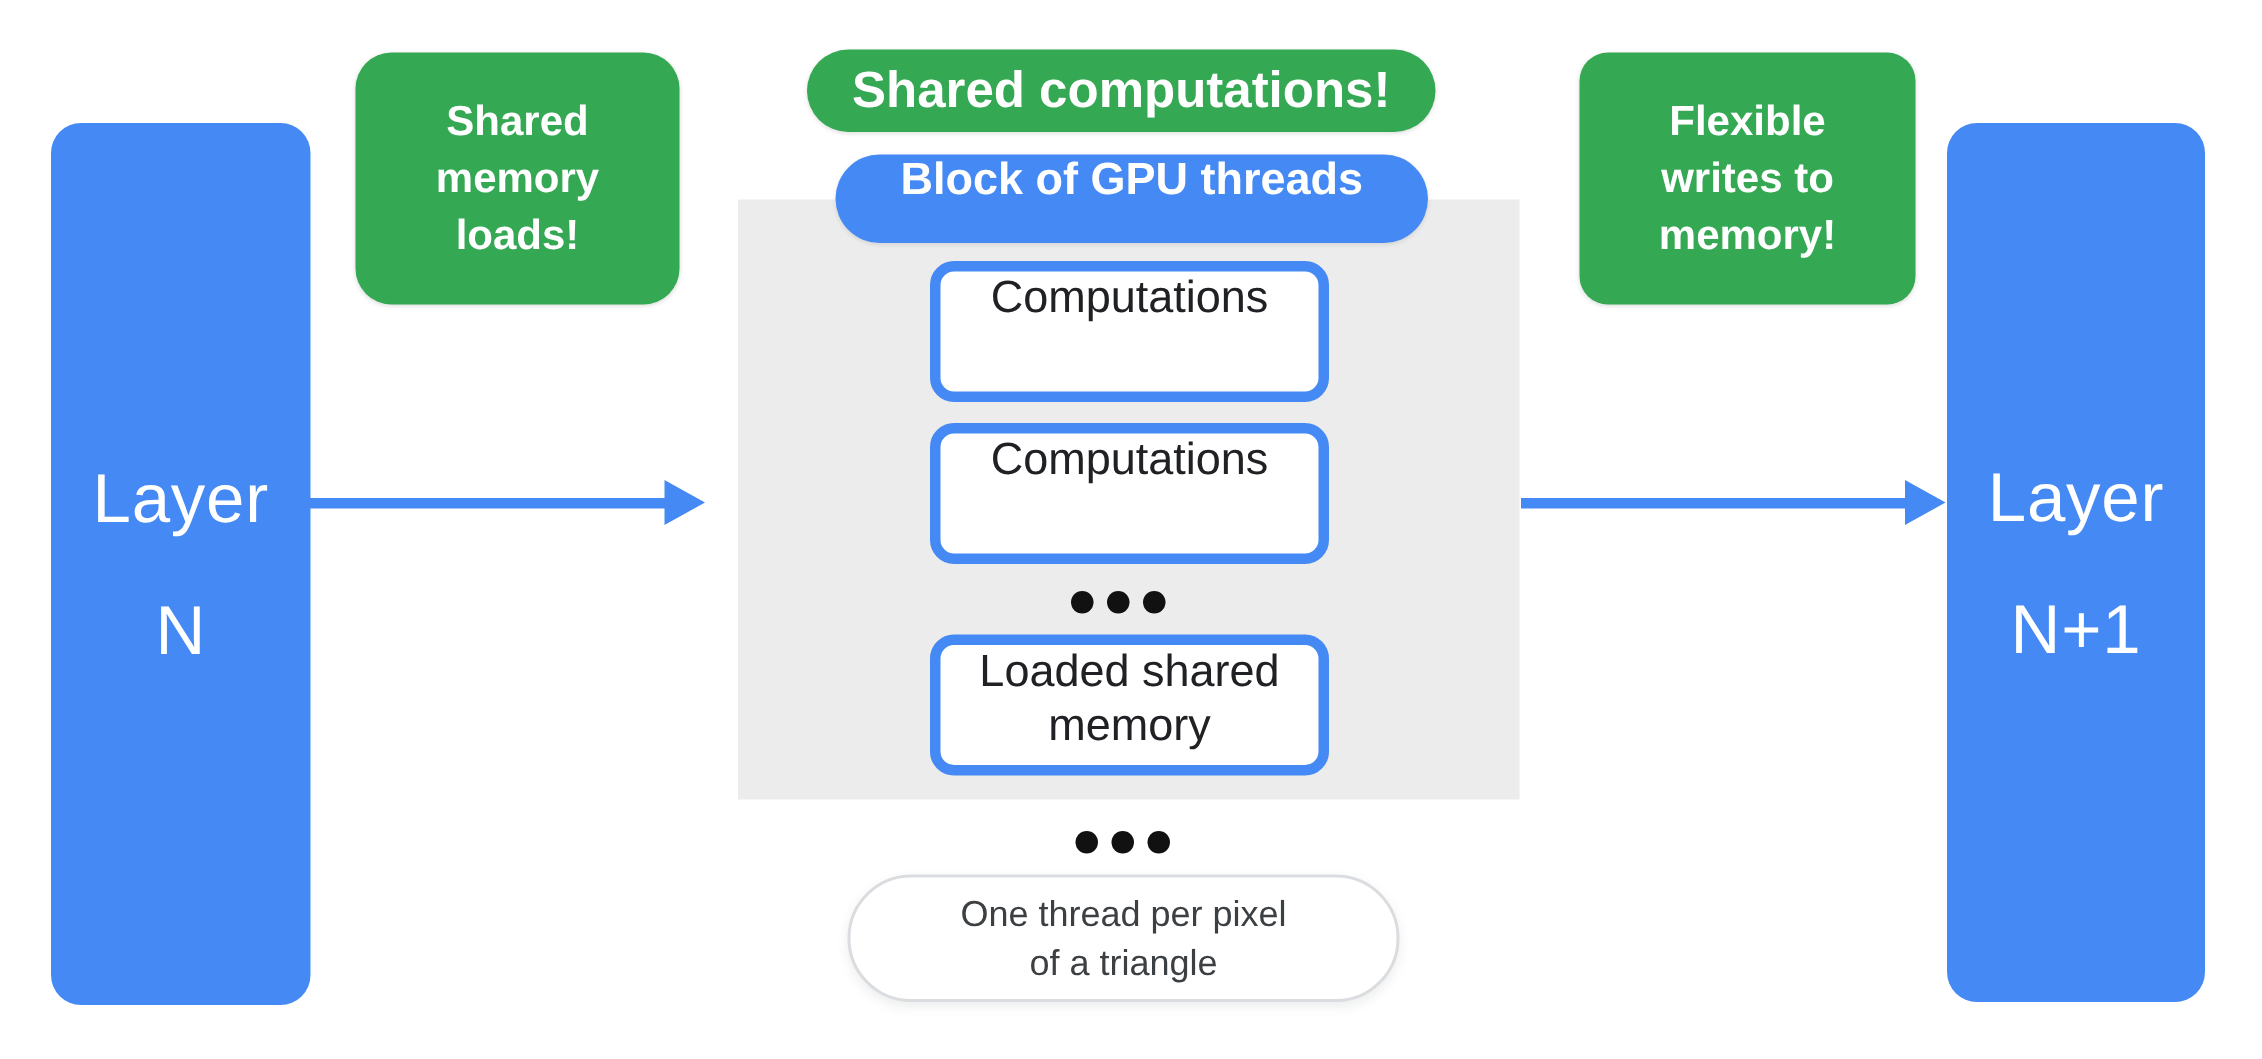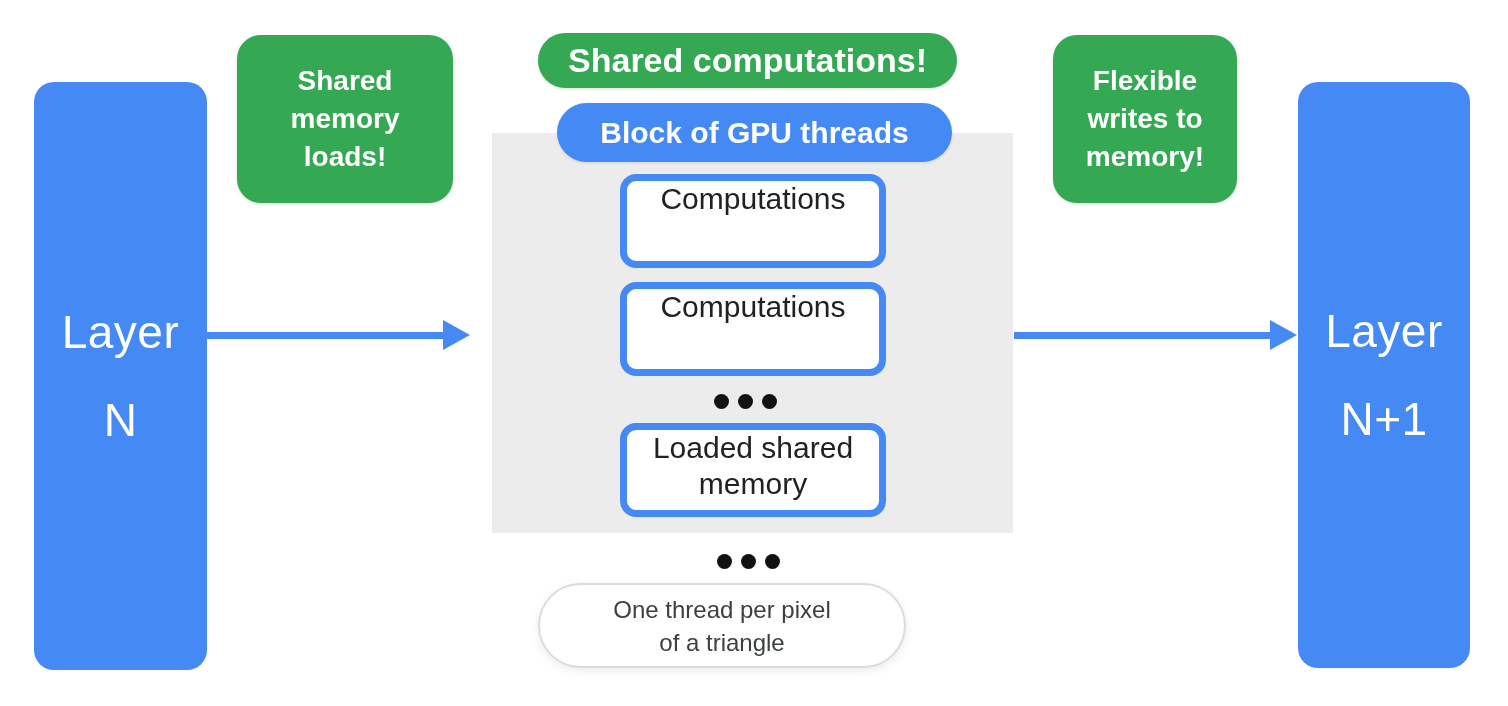--- a/index.html
+++ b/index.html
@@ -59,21 +59,21 @@
     box-shadow: 0 1px 3px rgba(60,64,67,0.18);
   }
   .note-side {
     width: 216px;
     height: 168px;
     border-radius: 24px;
     font-size: 28px;
     line-height: 38px;
   }
   .note-left  { left: 237px;  top: 35px; }
-  .note-right { left: 1053px; top: 35px; width: 184px; }
+  .note-right { left: 1053px; top: 35px; width: 224px; border-radius: 19px; }
   .note-center {
     left: 538px; top: 33px;
     width: 419px; height: 55px;
     border-radius: 28px;
     font-size: 34px;
   }
 
   
   .gray-box {
     position: absolute;
@@ -87,21 +87,20 @@
   .blue-pill {
     position: absolute;
     left: 557px; top: 103px;
     width: 395px; height: 59px;
     background: var(--blue);
     border-radius: 30px;
     color: #fff;
     font-size: 30px;
     font-weight: 700;
     display: flex;
-    align-items: center;
     justify-content: center;
     z-index: 2;
     box-shadow: 0 1px 3px rgba(60,64,67,0.15);
   }
 
   
   .thread-box {
     position: absolute;
     left: 620px;
     width: 266px;
@@ -133,21 +132,21 @@
     width: 15px; height: 15px;
     border-radius: 50%;
     background: #111111;
   }
   .dots-inside { left: 714px; top: 394px; }
   .dots-below  { left: 717px; top: 554px; }
 
   
   .caption-pill {
     position: absolute;
-    left: 538px; top: 583px;
+    left: 565px; top: 583px;
     width: 368px; height: 85px;
     background: var(--white);
     border: 2px solid var(--caption_border);
     border-radius: 44px;
     color: var(--caption_text);
     font-size: 24px;
     line-height: 33px;
     display: flex;
     flex-direction: column;
     align-items: center;

